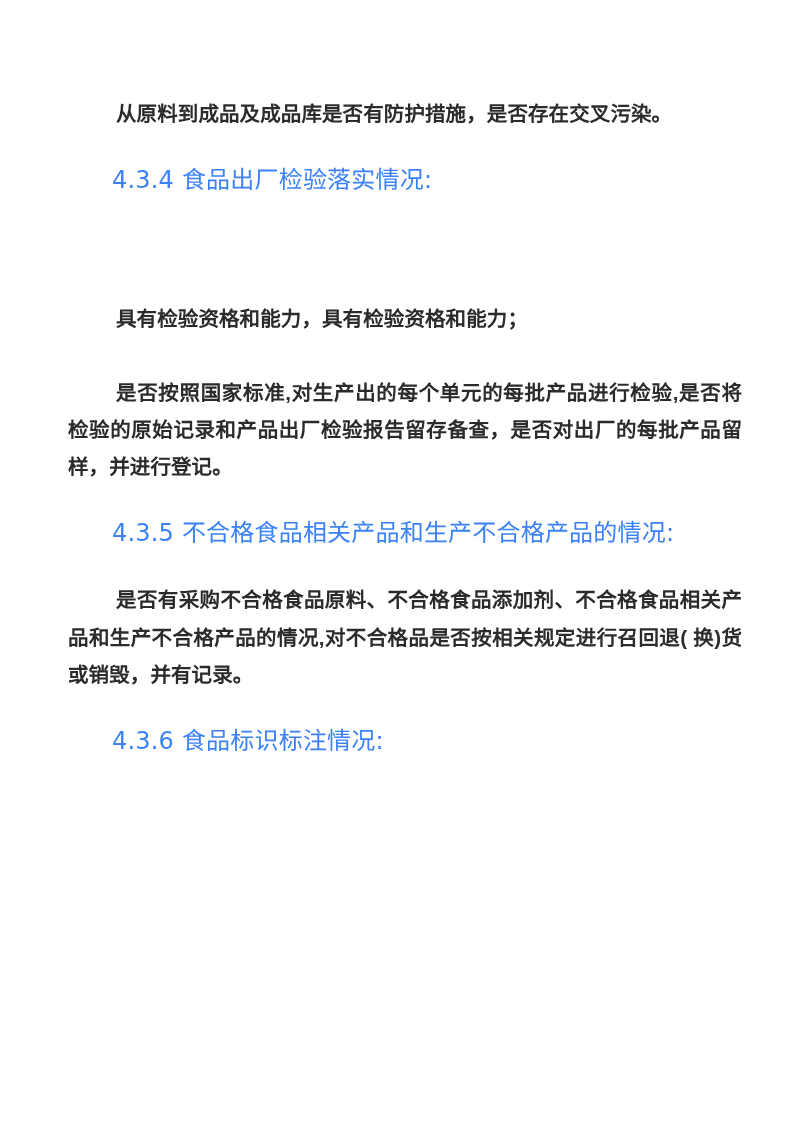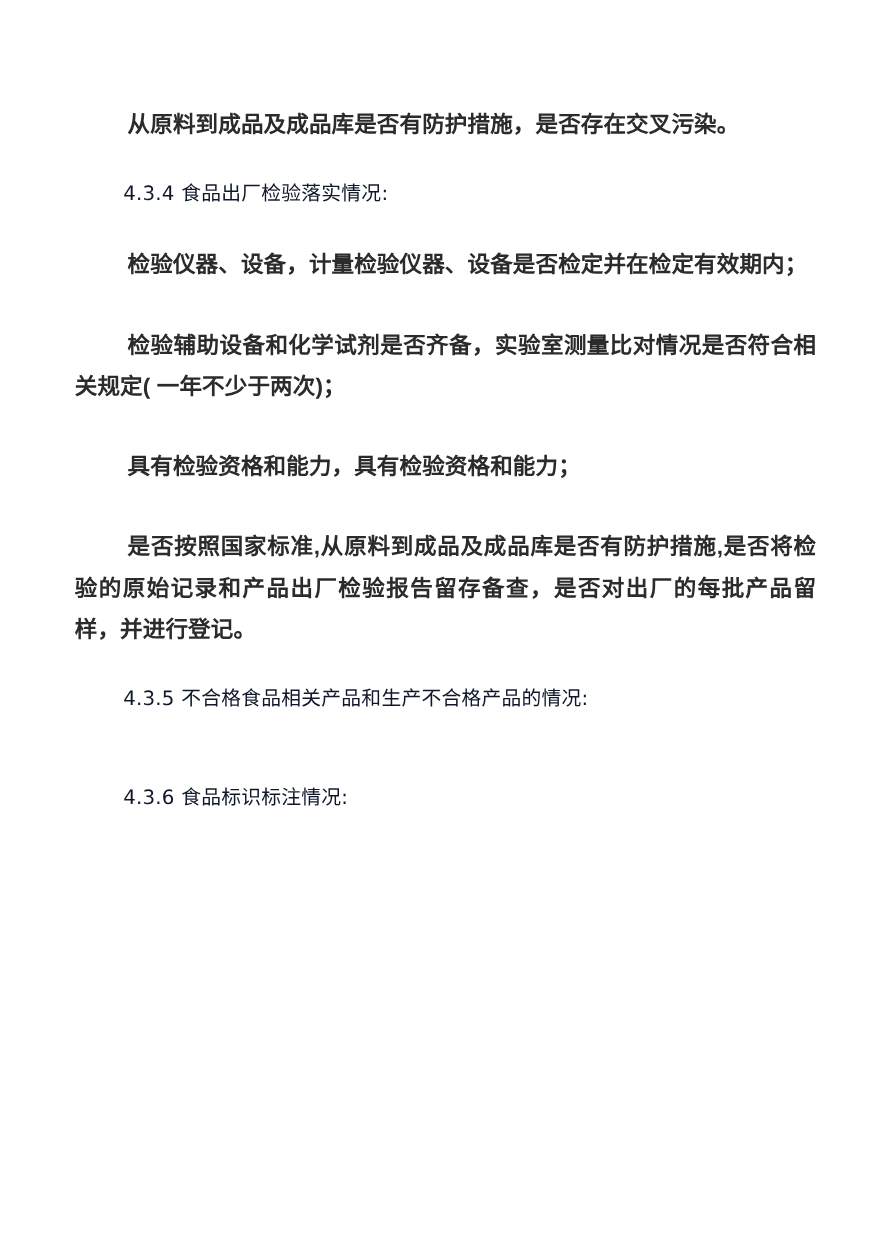--- a/index.html
+++ b/index.html
@@ -25,24 +25,24 @@
     padding: 95px 58px 60px 68px;
   }
 
   .doc-body {
     display: block;
   }
 
   
   .heading {
     font-family: "DejaVu Sans", "Liberation Sans", sans-serif;
-    font-size: 18px;
+    font-size: 24px;
     font-weight: 400;
     line-height: 1.0;
-    color: #0f172a;
+    color: #3b82f6;
     margin: 0;
     padding: 0 0 0 44px;
     letter-spacing: 0.2px;
     white-space: nowrap;
   }
 
   
   .para {
     font-family: "Liberation Sans", "DejaVu Sans", sans-serif;
     font-size: 20.5px;
@@ -72,40 +72,39 @@
   <div class="doc-body">
 
     <p class="para multiline">从原料到成品及成品库是否有防护措施，是否存在交叉污染。</p>
 
     <div class="gap-after-para"></div>
 
     <h2 class="heading">4.3.4 食品出厂检验落实情况:</h2>
 
     <div class="gap-after-heading"></div>
 
-    <p class="para multiline">检验仪器、设备，计量检验仪器、设备是否检定并在检定有效期内；</p>
 
     <div class="gap-after-para"></div>
 
-    <p class="para multiline">检验辅助设备和化学试剂是否齐备，实验室测量比对情况是否符合相关规定( 一年不少于两次)；</p>
 
     <div class="gap-after-para"></div>
 
     <p class="para multiline">具有检验资格和能力，具有检验资格和能力；</p>
 
     <div class="gap-after-para"></div>
 
-    <p class="para multiline">是否按照国家标准,从原料到成品及成品库是否有防护措施,是否将检验的原始记录和产品出厂检验报告留存备查，是否对出厂的每批产品留样，并进行登记。</p>
+    <p class="para multiline">是否按照国家标准,对生产出的每个单元的每批产品进行检验,是否将检验的原始记录和产品出厂检验报告留存备查，是否对出厂的每批产品留样，并进行登记。</p>
 
     <div class="gap-after-para"></div>
 
     <h2 class="heading">4.3.5 不合格食品相关产品和生产不合格产品的情况:</h2>
 
     <div class="gap-after-heading"></div>
 
+    <p class="para multiline">是否有采购不合格食品原料、不合格食品添加剂、不合格食品相关产品和生产不合格产品的情况,对不合格品是否按相关规定进行召回退( 换)货或销毁，并有记录。</p>
 
     <div class="gap-after-para"></div>
 
     <h2 class="heading">4.3.6 食品标识标注情况:</h2>
 
     <div class="gap-after-heading"></div>
 
 
   </div>
 </div>

